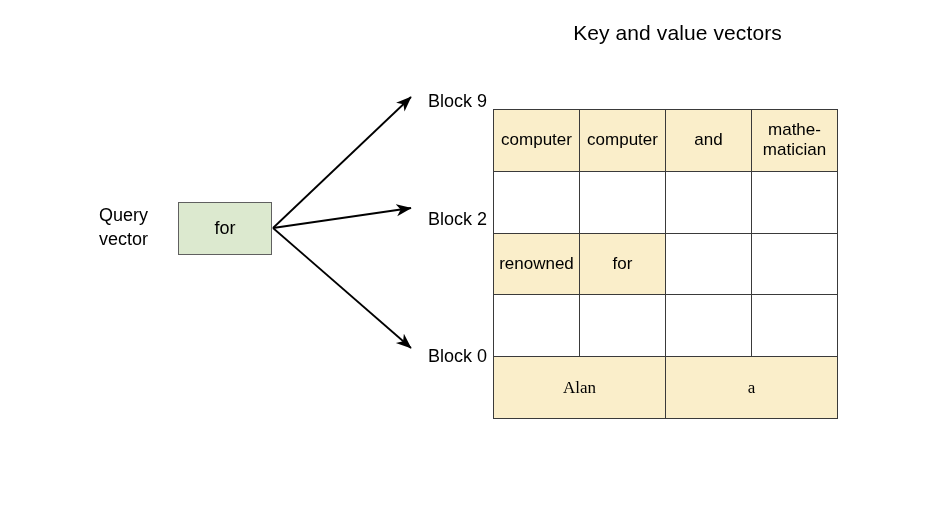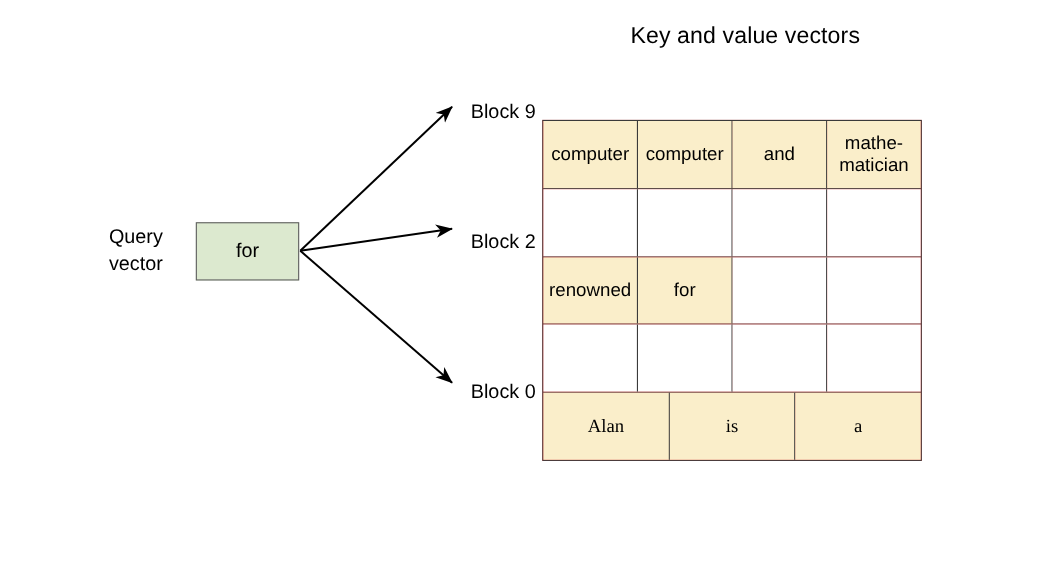--- a/index.html
+++ b/index.html
@@ -184,18 +184,17 @@
       <div class="cell"></div>
     </div>
     <div class="grid-row">
       <div class="cell"></div>
       <div class="cell"></div>
       <div class="cell"></div>
       <div class="cell"></div>
     </div>
     <div class="grid-row">
       <div class="cell filled">Alan</div>
-      <div class="cell filled">is</div>
       <div class="cell filled">a</div>
     </div>
   </div>
 
 </div>
 
 </body></html>

